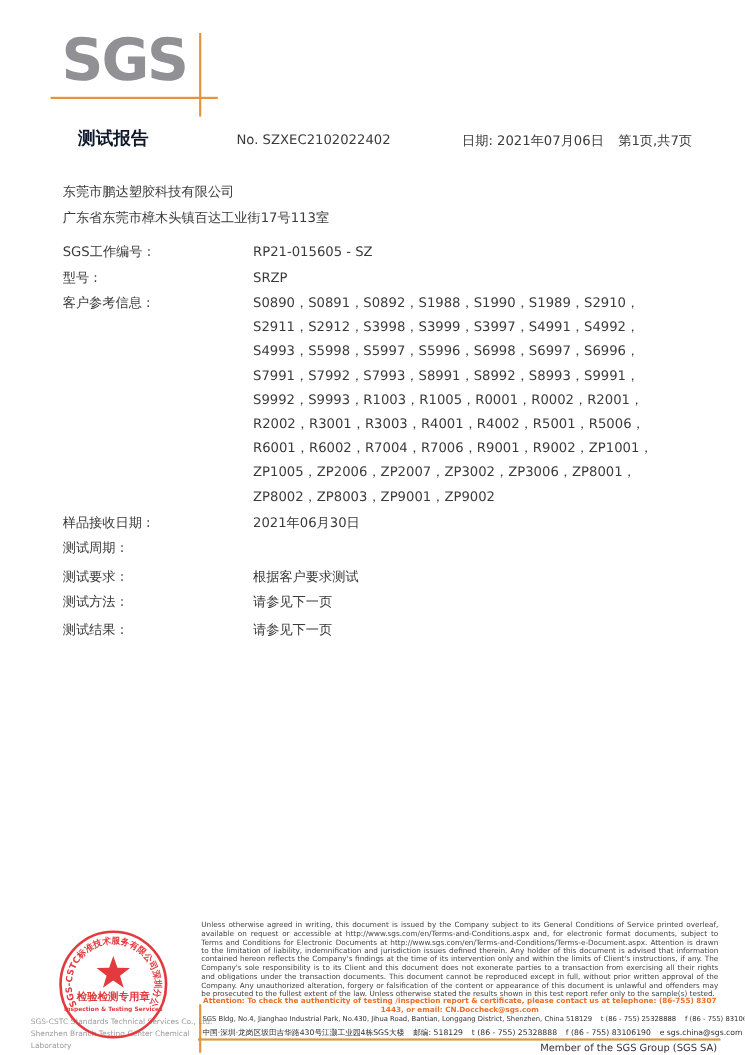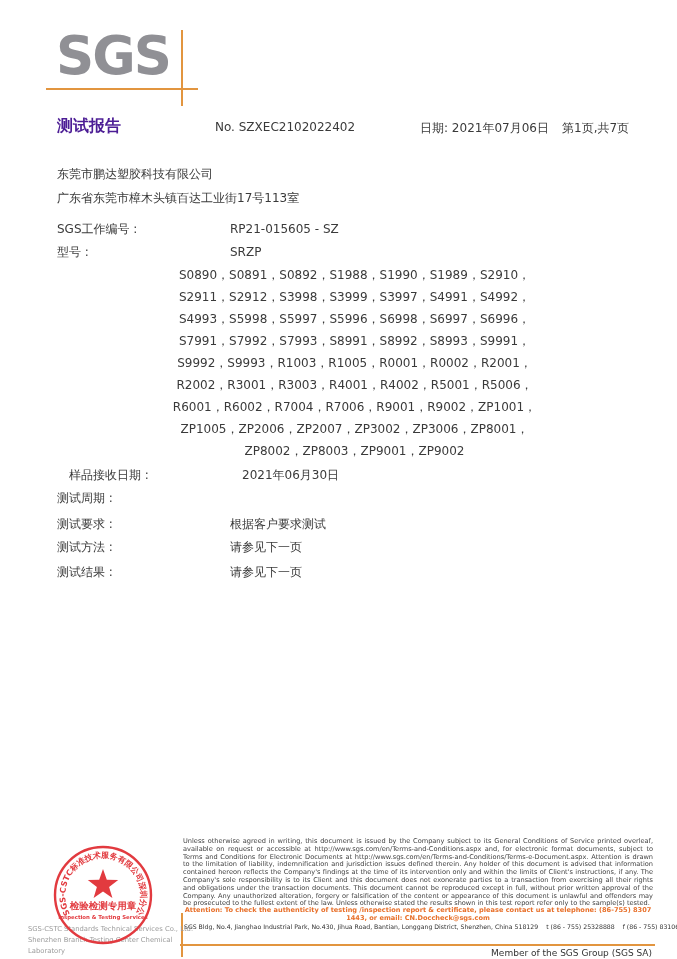--- a/index.html
+++ b/index.html
@@ -16,35 +16,35 @@
   
   .logo {
     position:absolute; left:56px; top:26px;
     font-size:53px; font-weight:bold; letter-spacing:-2px;
     color:#909095; line-height:60px;
   }
   .reg-h { position:absolute; background:#e2953f; height:2px; }
   .reg-v { position:absolute; background:#e2953f; width:2px; }
   .logo-cross-h { left:46px; top:88px; width:152px; }
   .logo-cross-v { left:181px; top:30px; height:76px; }
-  .doc-title { position:absolute; left:57px; top:116px; font-size:16px; font-weight:bold; color:#4c1d95; }
+  .doc-title { position:absolute; left:71px; top:116px; font-size:16px; font-weight:bold; color:#0f172a; }
   .report-no { position:absolute; left:215px; top:120px; font-size:12px; }
   .report-date { position:absolute; left:420px; top:120px; font-size:12px; }
   .report-page { position:absolute; left:562px; top:120px; font-size:12px; }
   
   .body { position:absolute; left:57px; top:162px; width:595px; }
   .applicant-name { font-size:12px; line-height:24px; }
   .applicant-address { font-size:12px; line-height:24px; }
   .sample-intro { font-size:12px; margin-top:40px; line-height:20px; }
   .rows { margin-top:8px; }
   .frow { display:flex; align-items:flex-start; font-size:12px; }
   .flabel { width:173px; flex:none; line-height:23px; }
   .fvalue { flex:1; line-height:23px; }
-  .fvalue.multiline div { line-height:22px;text-align:center; }
-  .frow.gap { margin-top:2px;margin-left:12px; }
+  .fvalue.multiline div { line-height:22px; }
+  .frow.gap { margin-top:2px; }
   .frow.biggap { margin-top:3px; }
   .conclusion-row { margin-top:14px; }
   .conclusion-row .fvalue { line-height:21px; text-align:justify; }
   
   .legal {
     position:absolute; left:183px; top:838px; width:470px;
     font-size:6.6px; line-height:7.8px; text-align:justify; color:#3f3f3f;
   }
   .attention {
     position:absolute; left:183px; top:907px; width:470px;
@@ -87,20 +87,21 @@
         <div class="flabel">SGS工作编号 :</div>
         <div class="fvalue">RP21-015605 - SZ</div>
       </div>
 
       <div class="frow">
         <div class="flabel">型号 :</div>
         <div class="fvalue">SRZP</div>
       </div>
 
       <div class="frow">
+        <div class="flabel">客户参考信息 :</div>
         <div class="fvalue multiline">
           <div>S0890，S0891，S0892，S1988，S1990，S1989，S2910，</div>
           <div>S2911，S2912，S3998，S3999，S3997，S4991，S4992，</div>
           <div>S4993，S5998，S5997，S5996，S6998，S6997，S6996，</div>
           <div>S7991，S7992，S7993，S8991，S8992，S8993，S9991，</div>
           <div>S9992，S9993，R1003，R1005，R0001，R0002，R2001，</div>
           <div>R2002，R3001，R3003，R4001，R4002，R5001，R5006，</div>
           <div>R6001，R6002，R7004，R7006，R9001，R9002，ZP1001，</div>
           <div>ZP1005，ZP2006，ZP2007，ZP3002，ZP3006，ZP8001，</div>
           <div>ZP8002，ZP8003，ZP9001，ZP9002</div>
@@ -134,20 +135,23 @@
 
     </div>
   </div>
 
   <div class="legal">Unless otherwise agreed in writing, this document is issued by the Company subject to its General Conditions of Service printed overleaf, available on request or accessible at http://www.sgs.com/en/Terms-and-Conditions.aspx and, for electronic format documents, subject to Terms and Conditions for Electronic Documents at http://www.sgs.com/en/Terms-and-Conditions/Terms-e-Document.aspx. Attention is drawn to the limitation of liability, indemnification and jurisdiction issues defined therein. Any holder of this document is advised that information contained hereon reflects the Company's findings at the time of its intervention only and within the limits of Client's instructions, if any. The Company's sole responsibility is to its Client and this document does not exonerate parties to a transaction from exercising all their rights and obligations under the transaction documents. This document cannot be reproduced except in full, without prior written approval of the Company. Any unauthorized alteration, forgery or falsification of the content or appearance of this document is unlawful and offenders may be prosecuted to the fullest extent of the law. Unless otherwise stated the results shown in this test report refer only to the sample(s) tested.</div>
   <div class="attention">Attention: To check the authenticity of testing /inspection report &amp; certificate, please contact us at telephone: (86-755) 8307 1443, or email: CN.Doccheck@sgs.com</div>
 
   <div class="addr1">
     <span>SGS Bldg, No.4, Jianghao Industrial Park, No.430, Jihua Road, Bantian, Longgang District, Shenzhen, China 518129</span><span>t (86 - 755) 25328888</span><span>f (86 - 755) 83106190</span>
   </div>
+  <div class="addr2">
+    <span>中国·深圳·龙岗区坂田吉华路430号江灏工业园4栋SGS大楼</span><span>邮编: 518129</span><span>t (86 - 755) 25328888</span><span>f (86 - 755) 83106190</span><span>e sgs.china@sgs.com</span>
+  </div>
 
   <div class="reg-h footer-line-h"></div>
   <div class="reg-v footer-line-v"></div>
   <div class="member">Member of the SGS Group (SGS SA)</div>
 
   <div class="company-gray">
     <div>SGS-CSTC Standards Technical Services Co., Ltd.</div>
     <div>Shenzhen Branch Testing Center Chemical Laboratory</div>
   </div>
 

